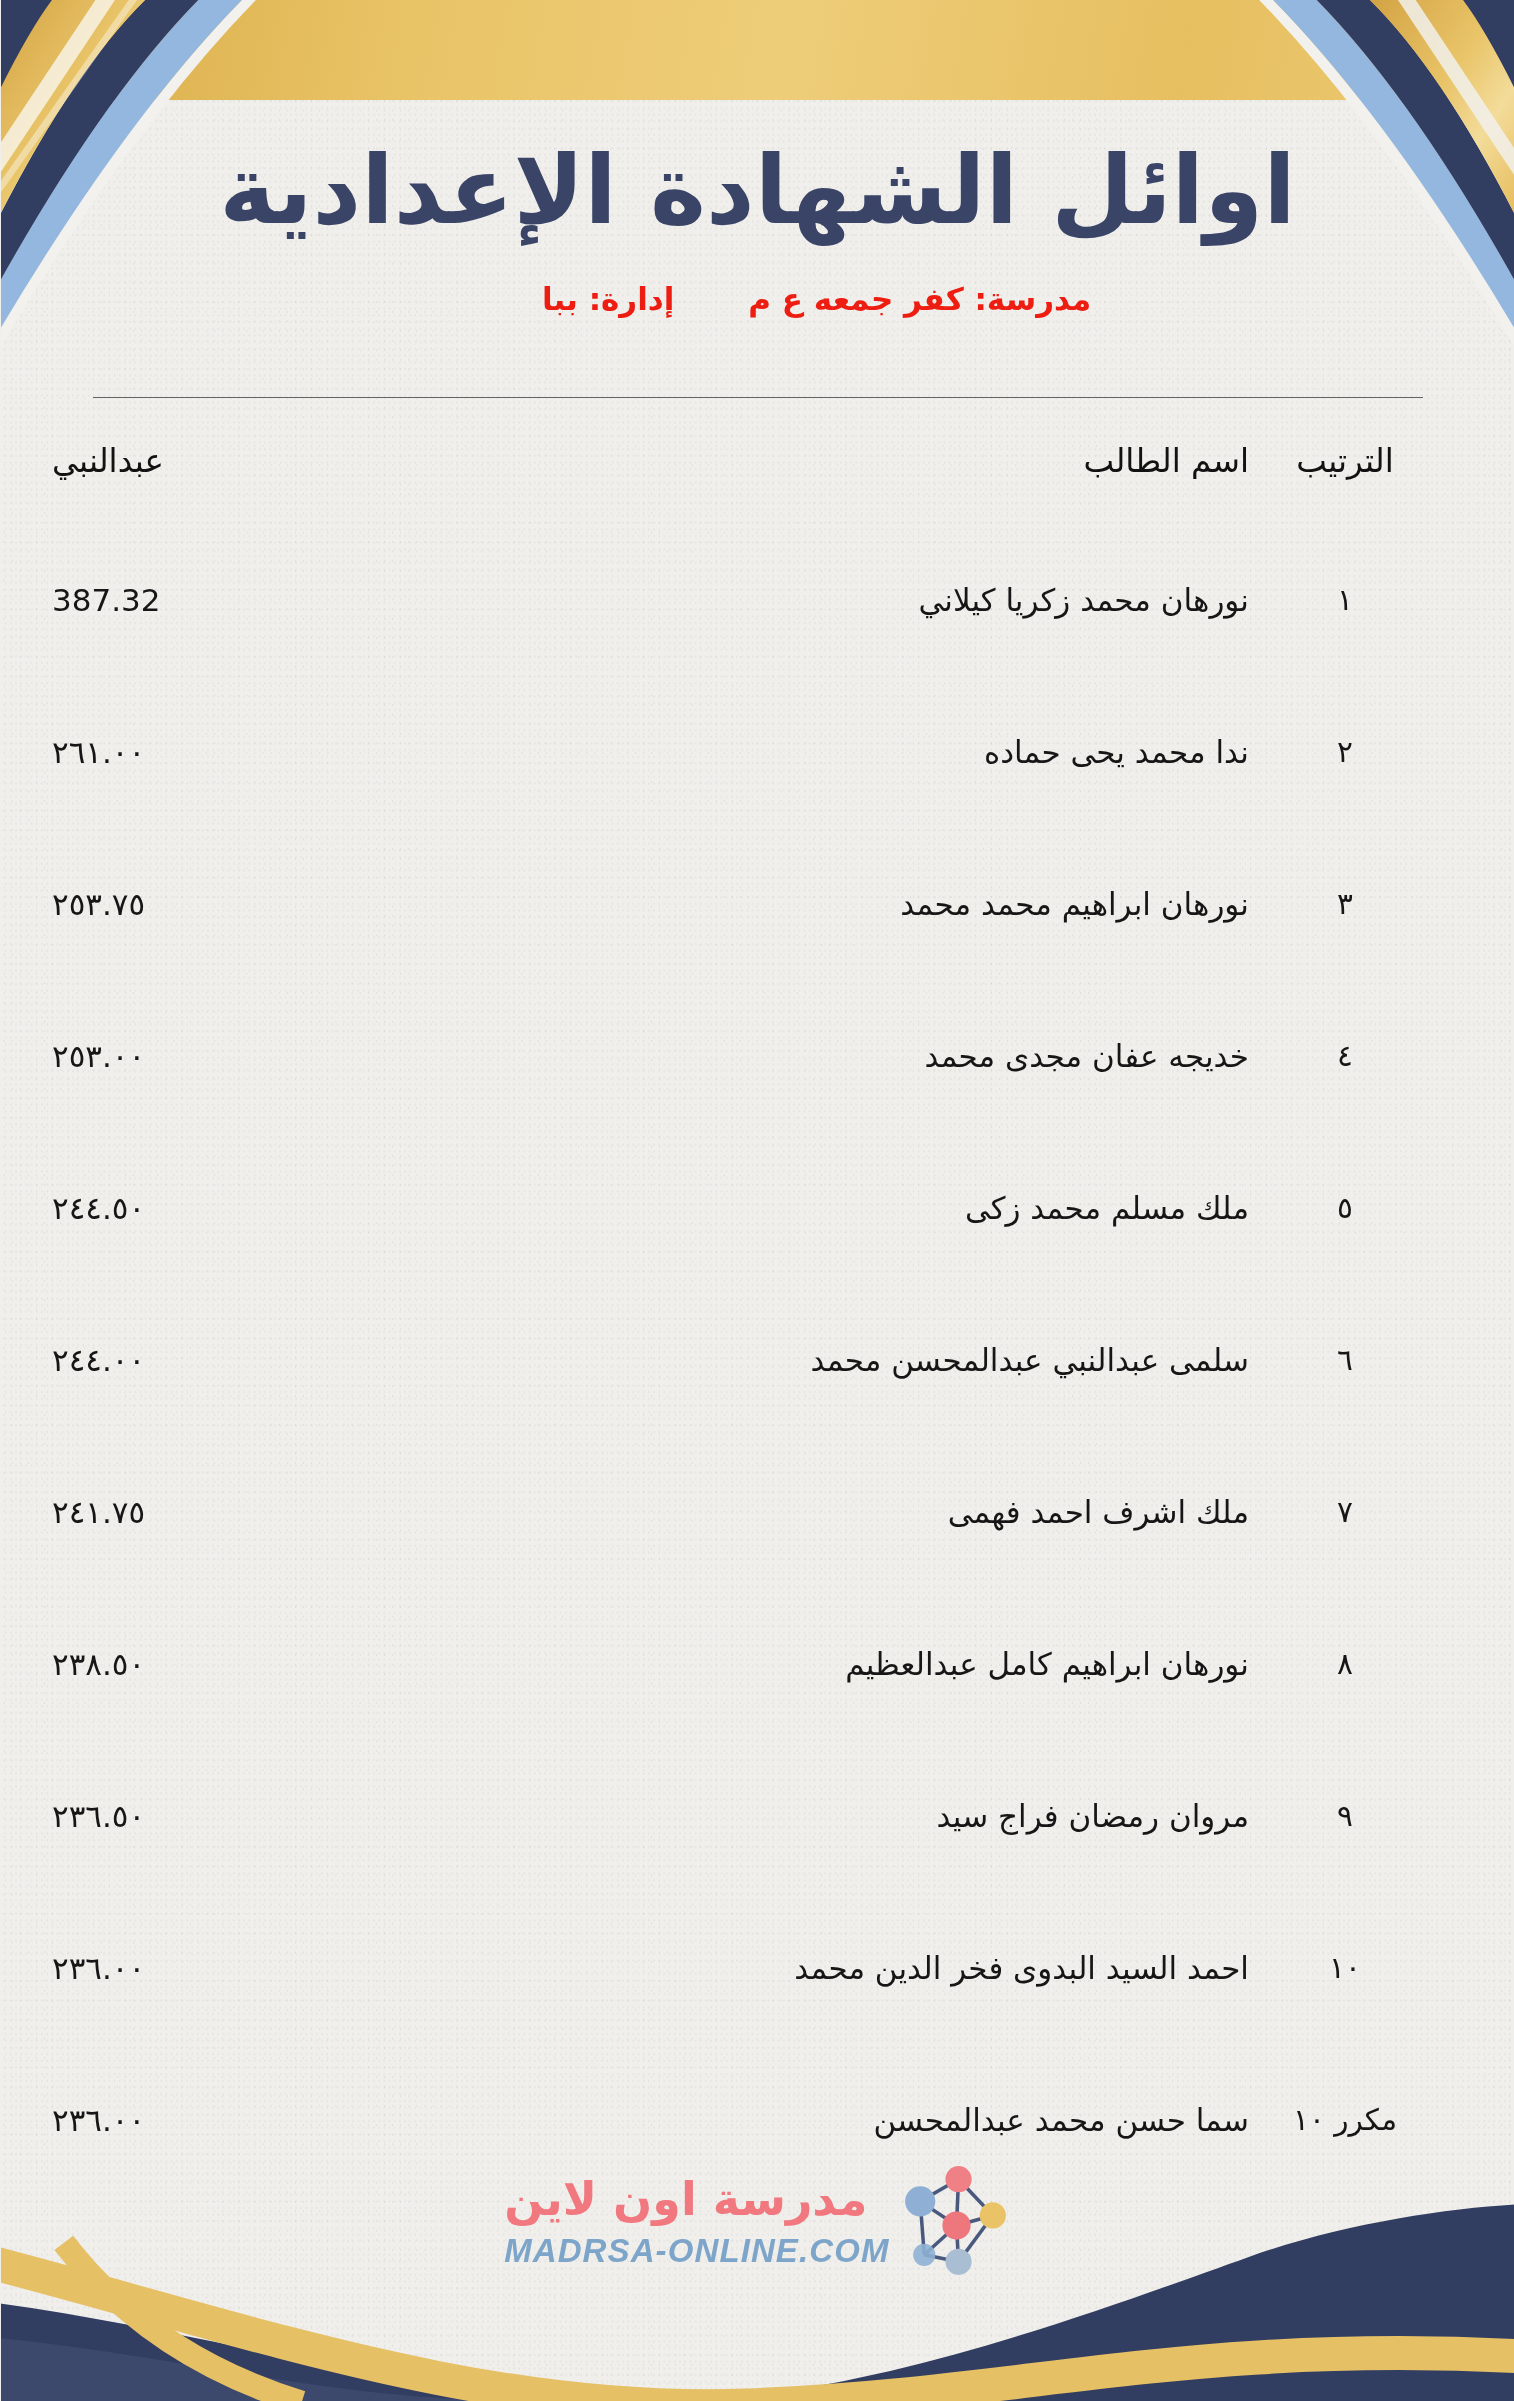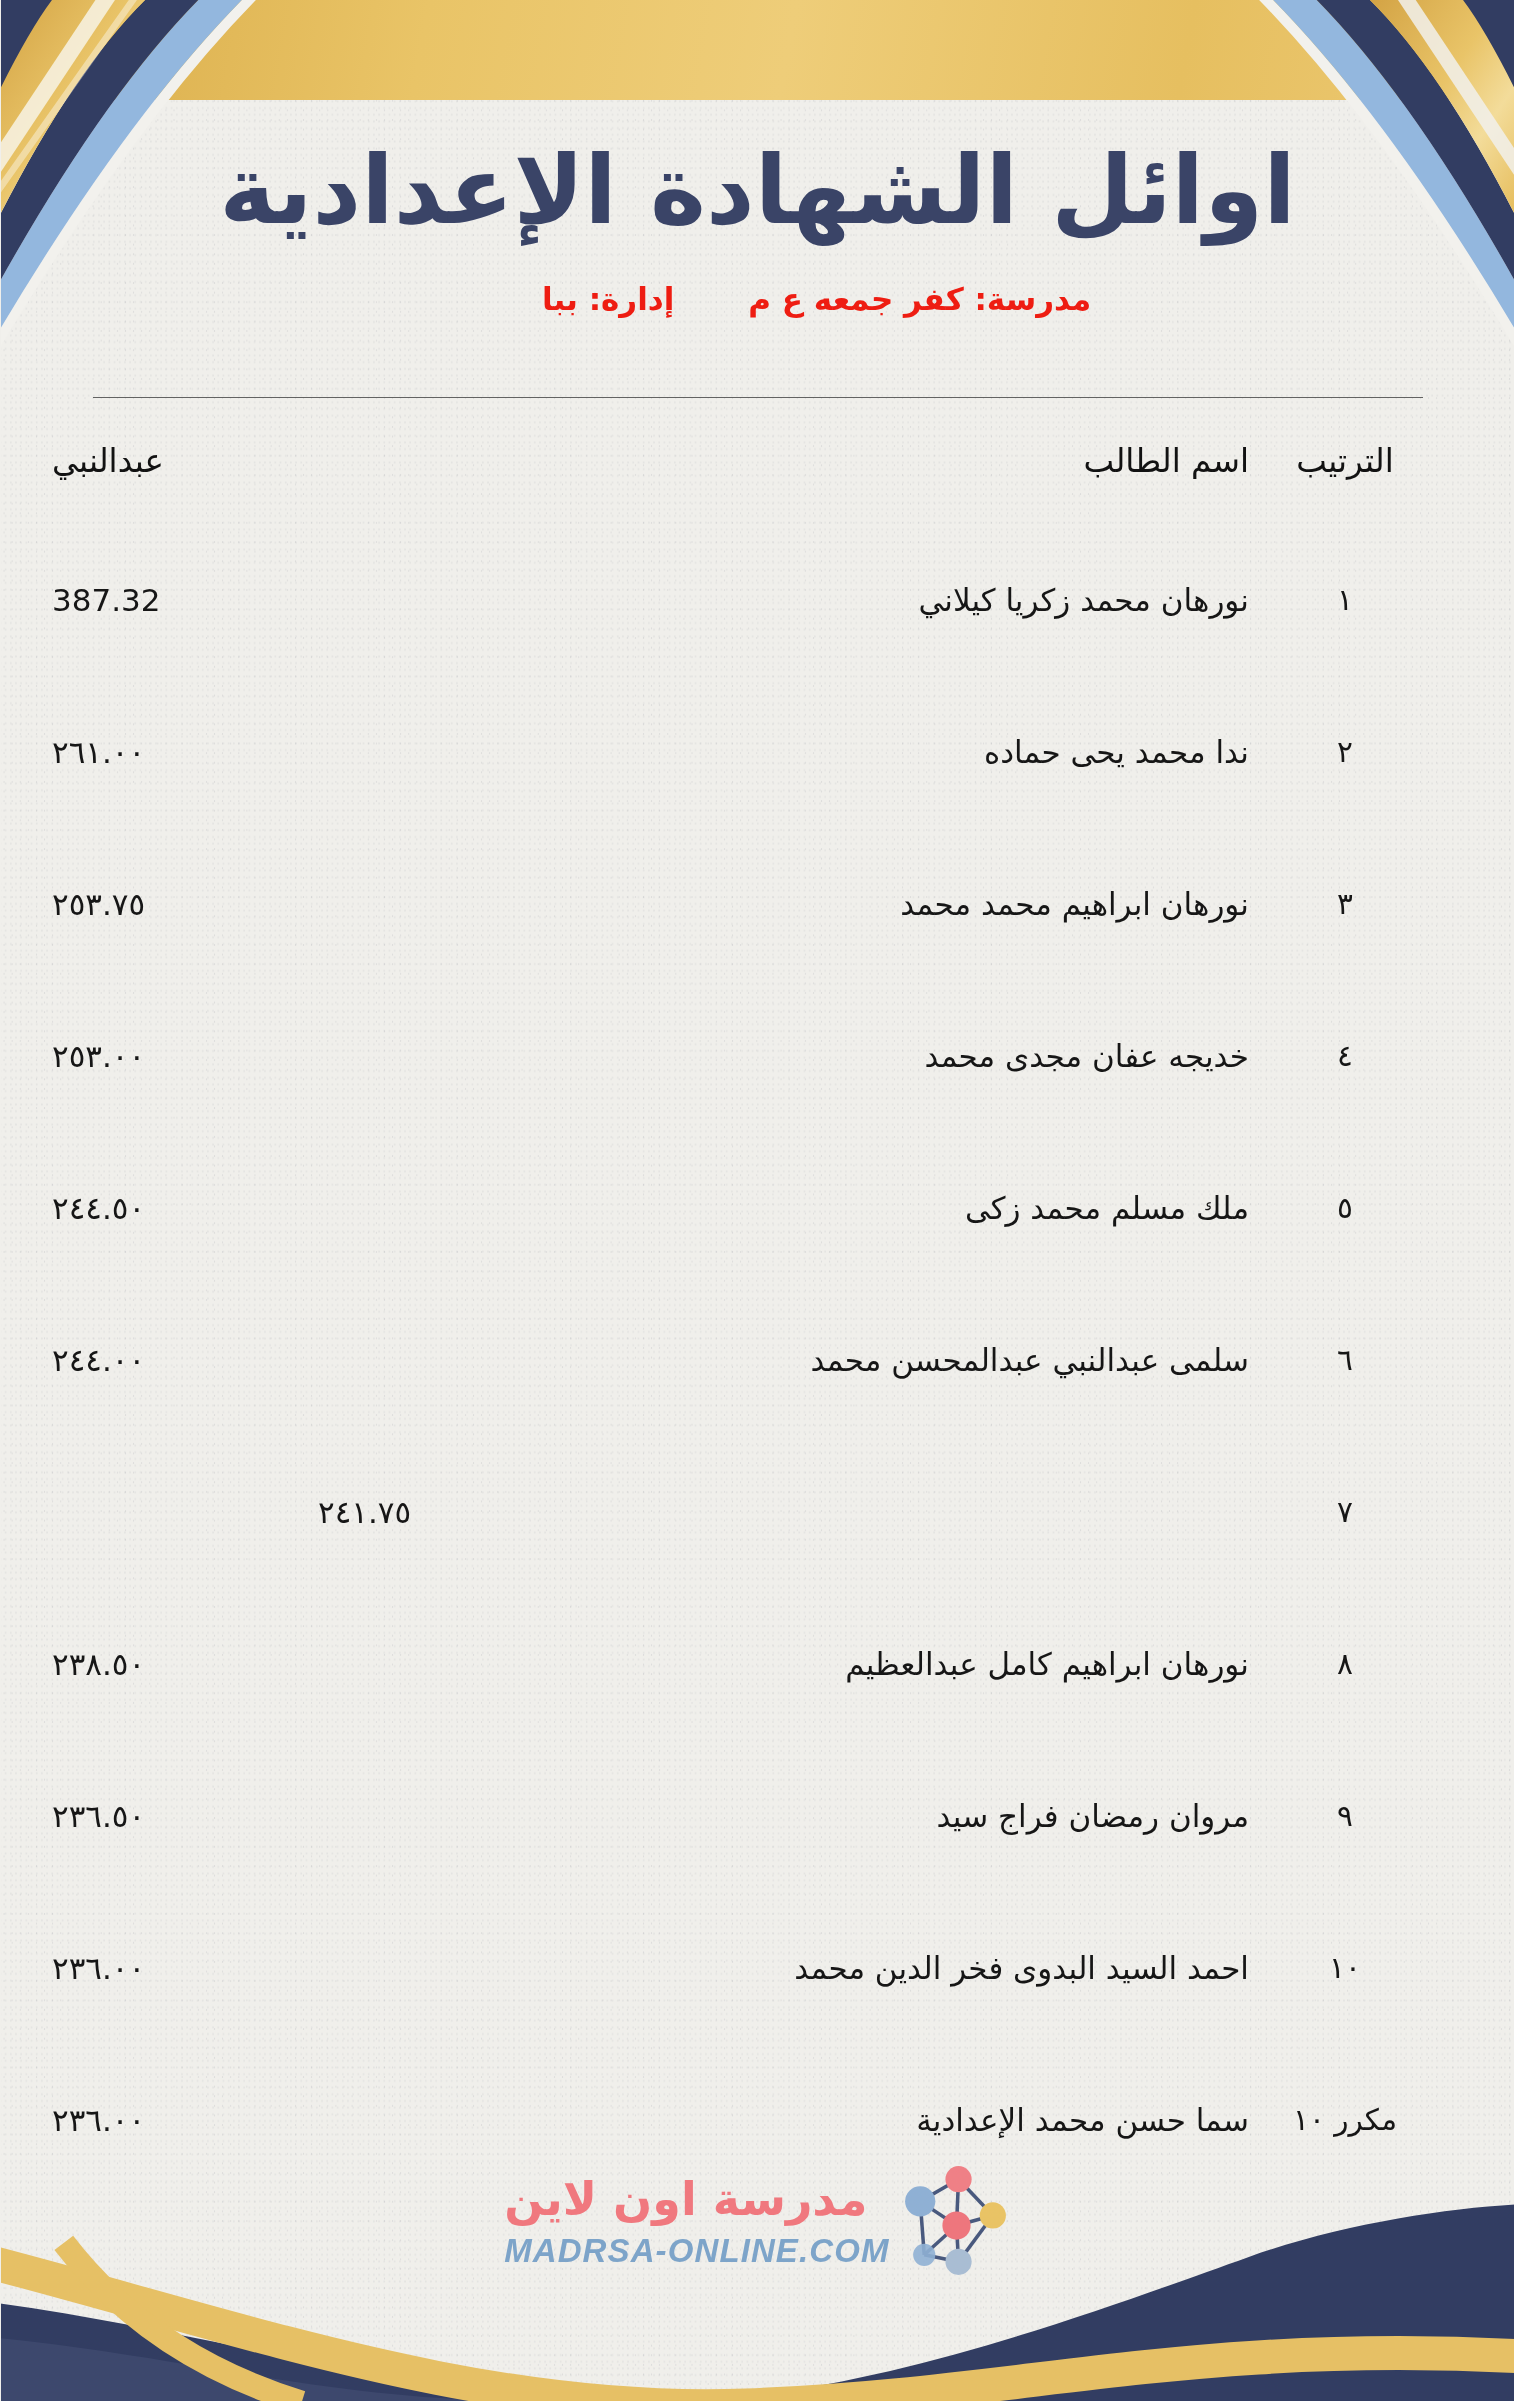--- a/index.html
+++ b/index.html
@@ -136,40 +136,41 @@
       <div class="cell name">ملك مسلم محمد زكى</div>
       <div class="cell total">٢٤٤.٥٠</div>
     </div>
     <div class="trow">
       <div class="cell rank">٦</div>
       <div class="cell name">سلمى عبدالنبي عبدالمحسن محمد</div>
       <div class="cell total">٢٤٤.٠٠</div>
     </div>
     <div class="trow">
       <div class="cell rank">٧</div>
+      <div class="cell name">ملك اشرف احمد فهمى</div>
       <div class="cell total">٢٤١.٧٥</div>
     </div>
     <div class="trow">
       <div class="cell rank">٨</div>
       <div class="cell name">نورهان ابراهيم كامل عبدالعظيم</div>
       <div class="cell total">٢٣٨.٥٠</div>
     </div>
     <div class="trow">
       <div class="cell rank">٩</div>
       <div class="cell name">مروان رمضان فراج سيد</div>
       <div class="cell total">٢٣٦.٥٠</div>
     </div>
     <div class="trow">
       <div class="cell rank">١٠</div>
       <div class="cell name">احمد السيد البدوى فخر الدين محمد</div>
       <div class="cell total">٢٣٦.٠٠</div>
     </div>
     <div class="trow">
       <div class="cell rank">مكرر ١٠</div>
-      <div class="cell name">سما حسن محمد الإعدادية</div>
+      <div class="cell name">سما حسن محمد عبدالمحسن</div>
       <div class="cell total">٢٣٦.٠٠</div>
     </div>
   </div>
 
   <div class="footer-logo">
     <div class="logo-text">
       <div class="logo-ar">مدرسة اون لاين</div>
       <div class="logo-en">MADRSA-ONLINE.COM</div>
     </div>
     <span>

